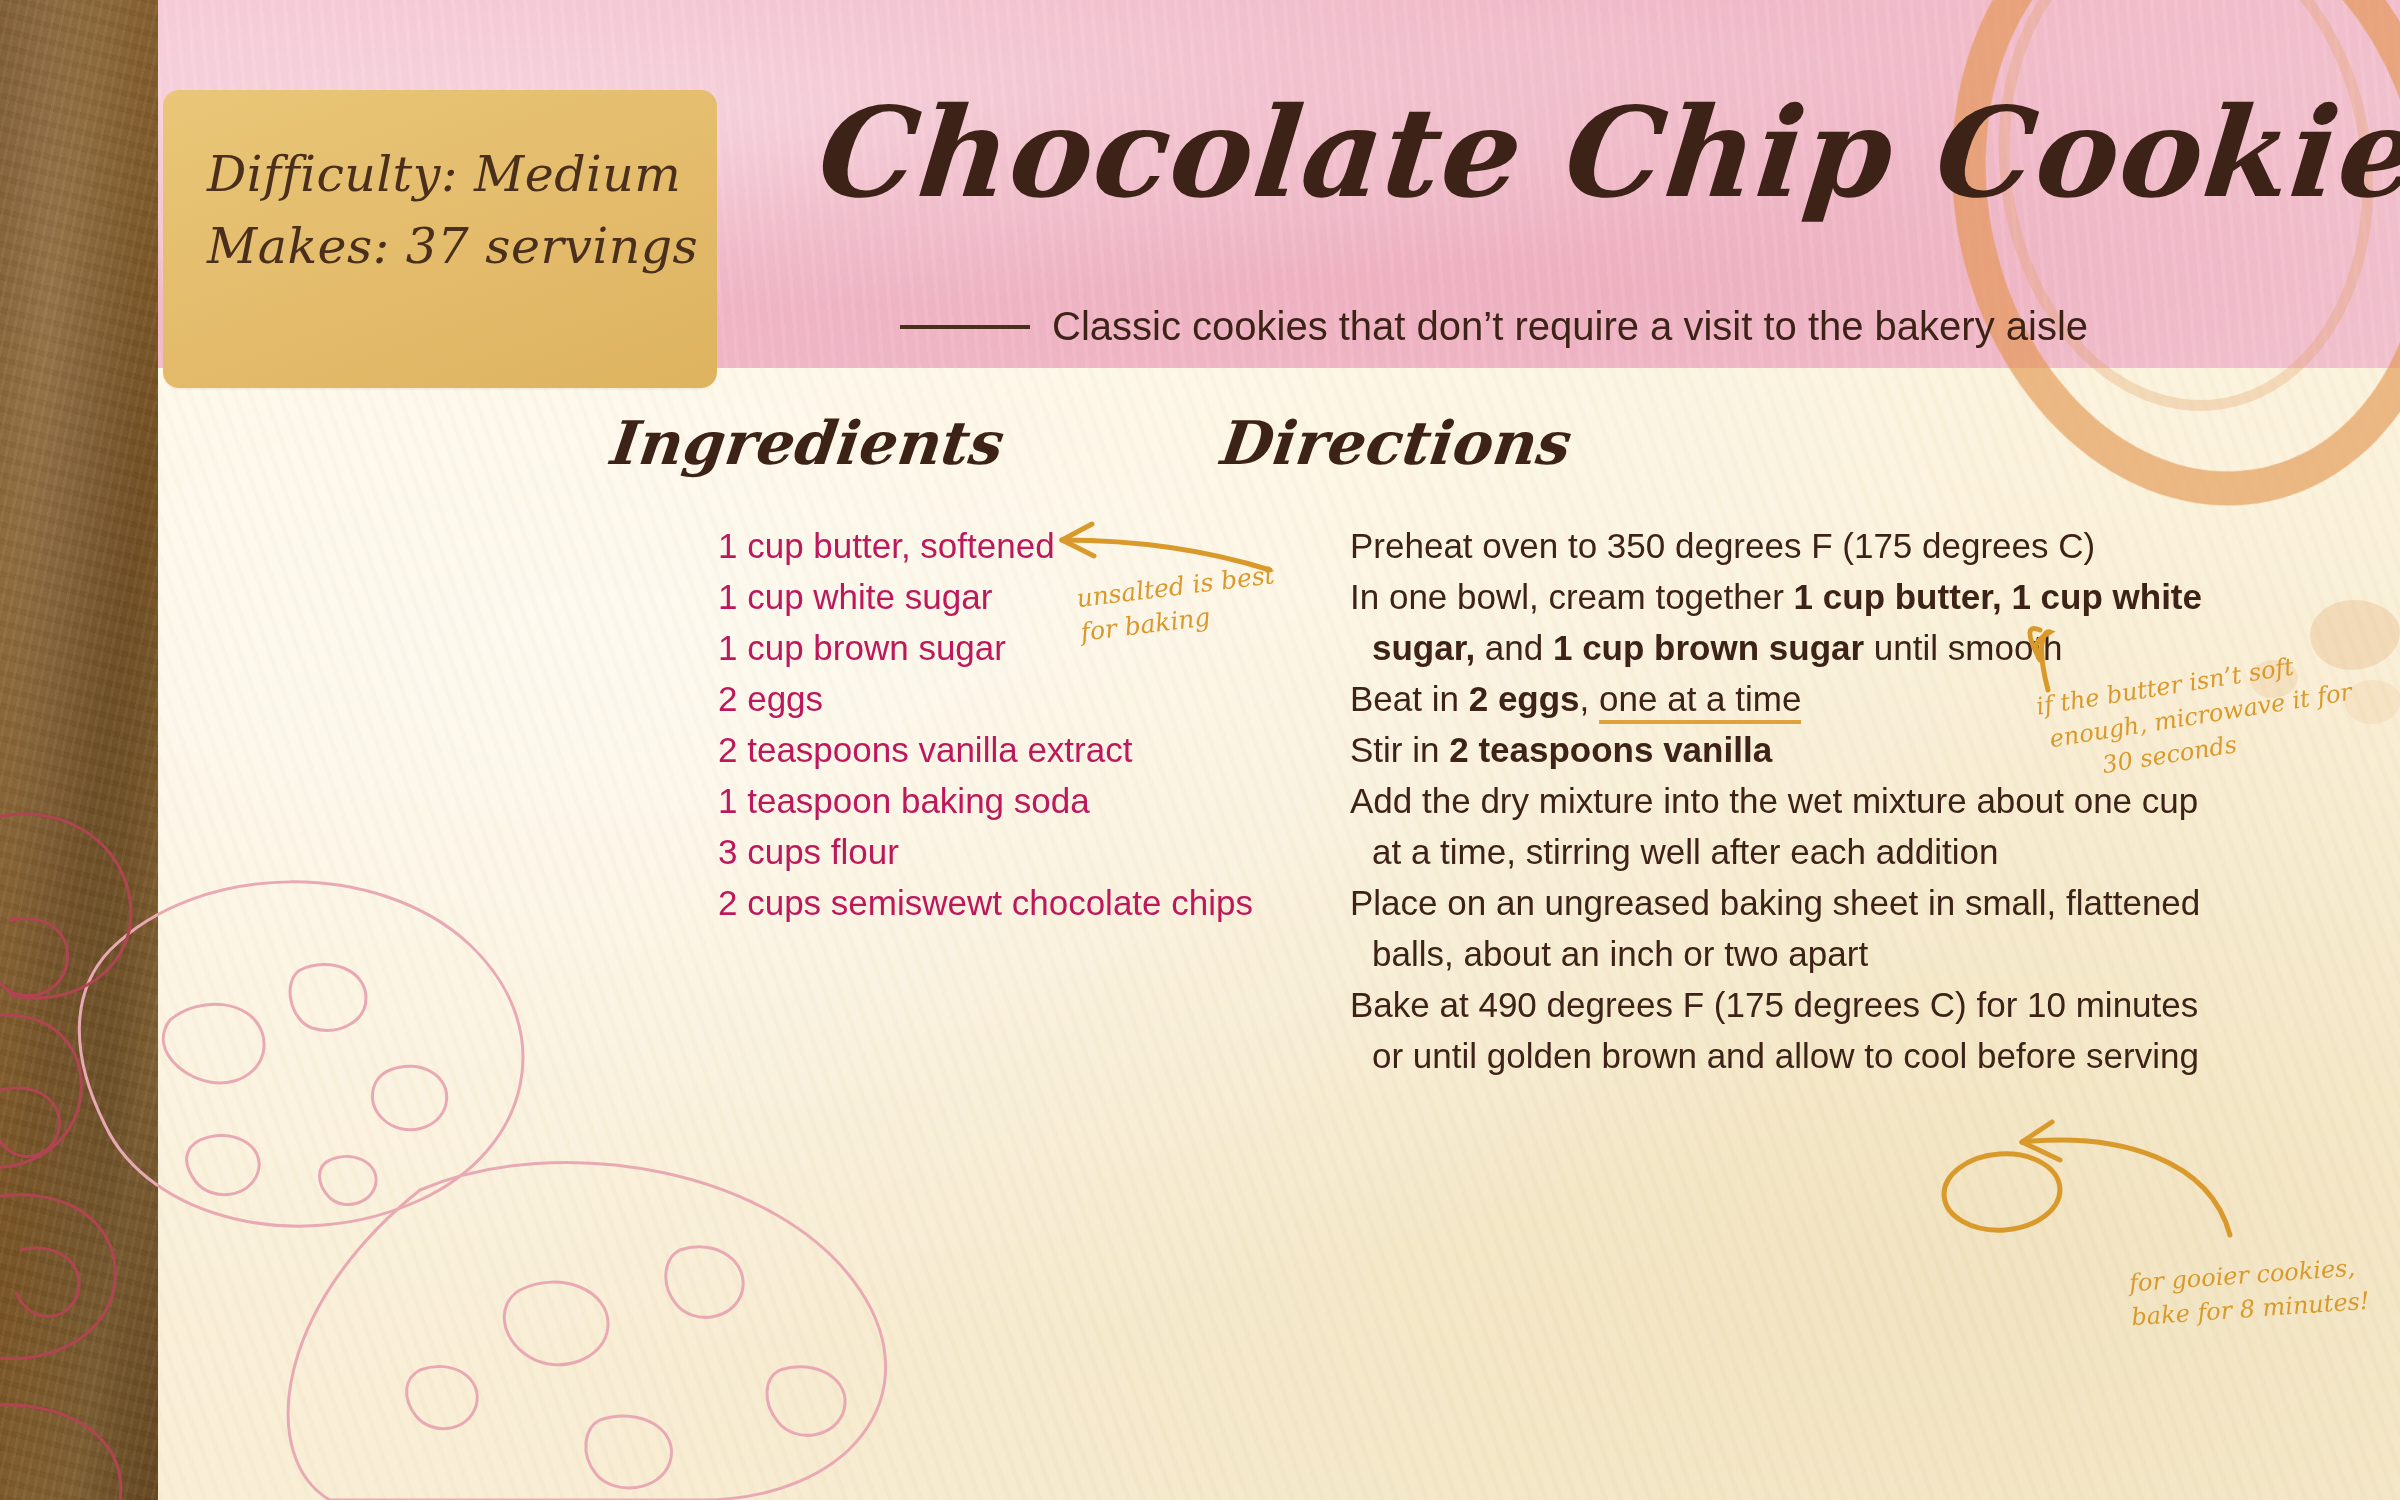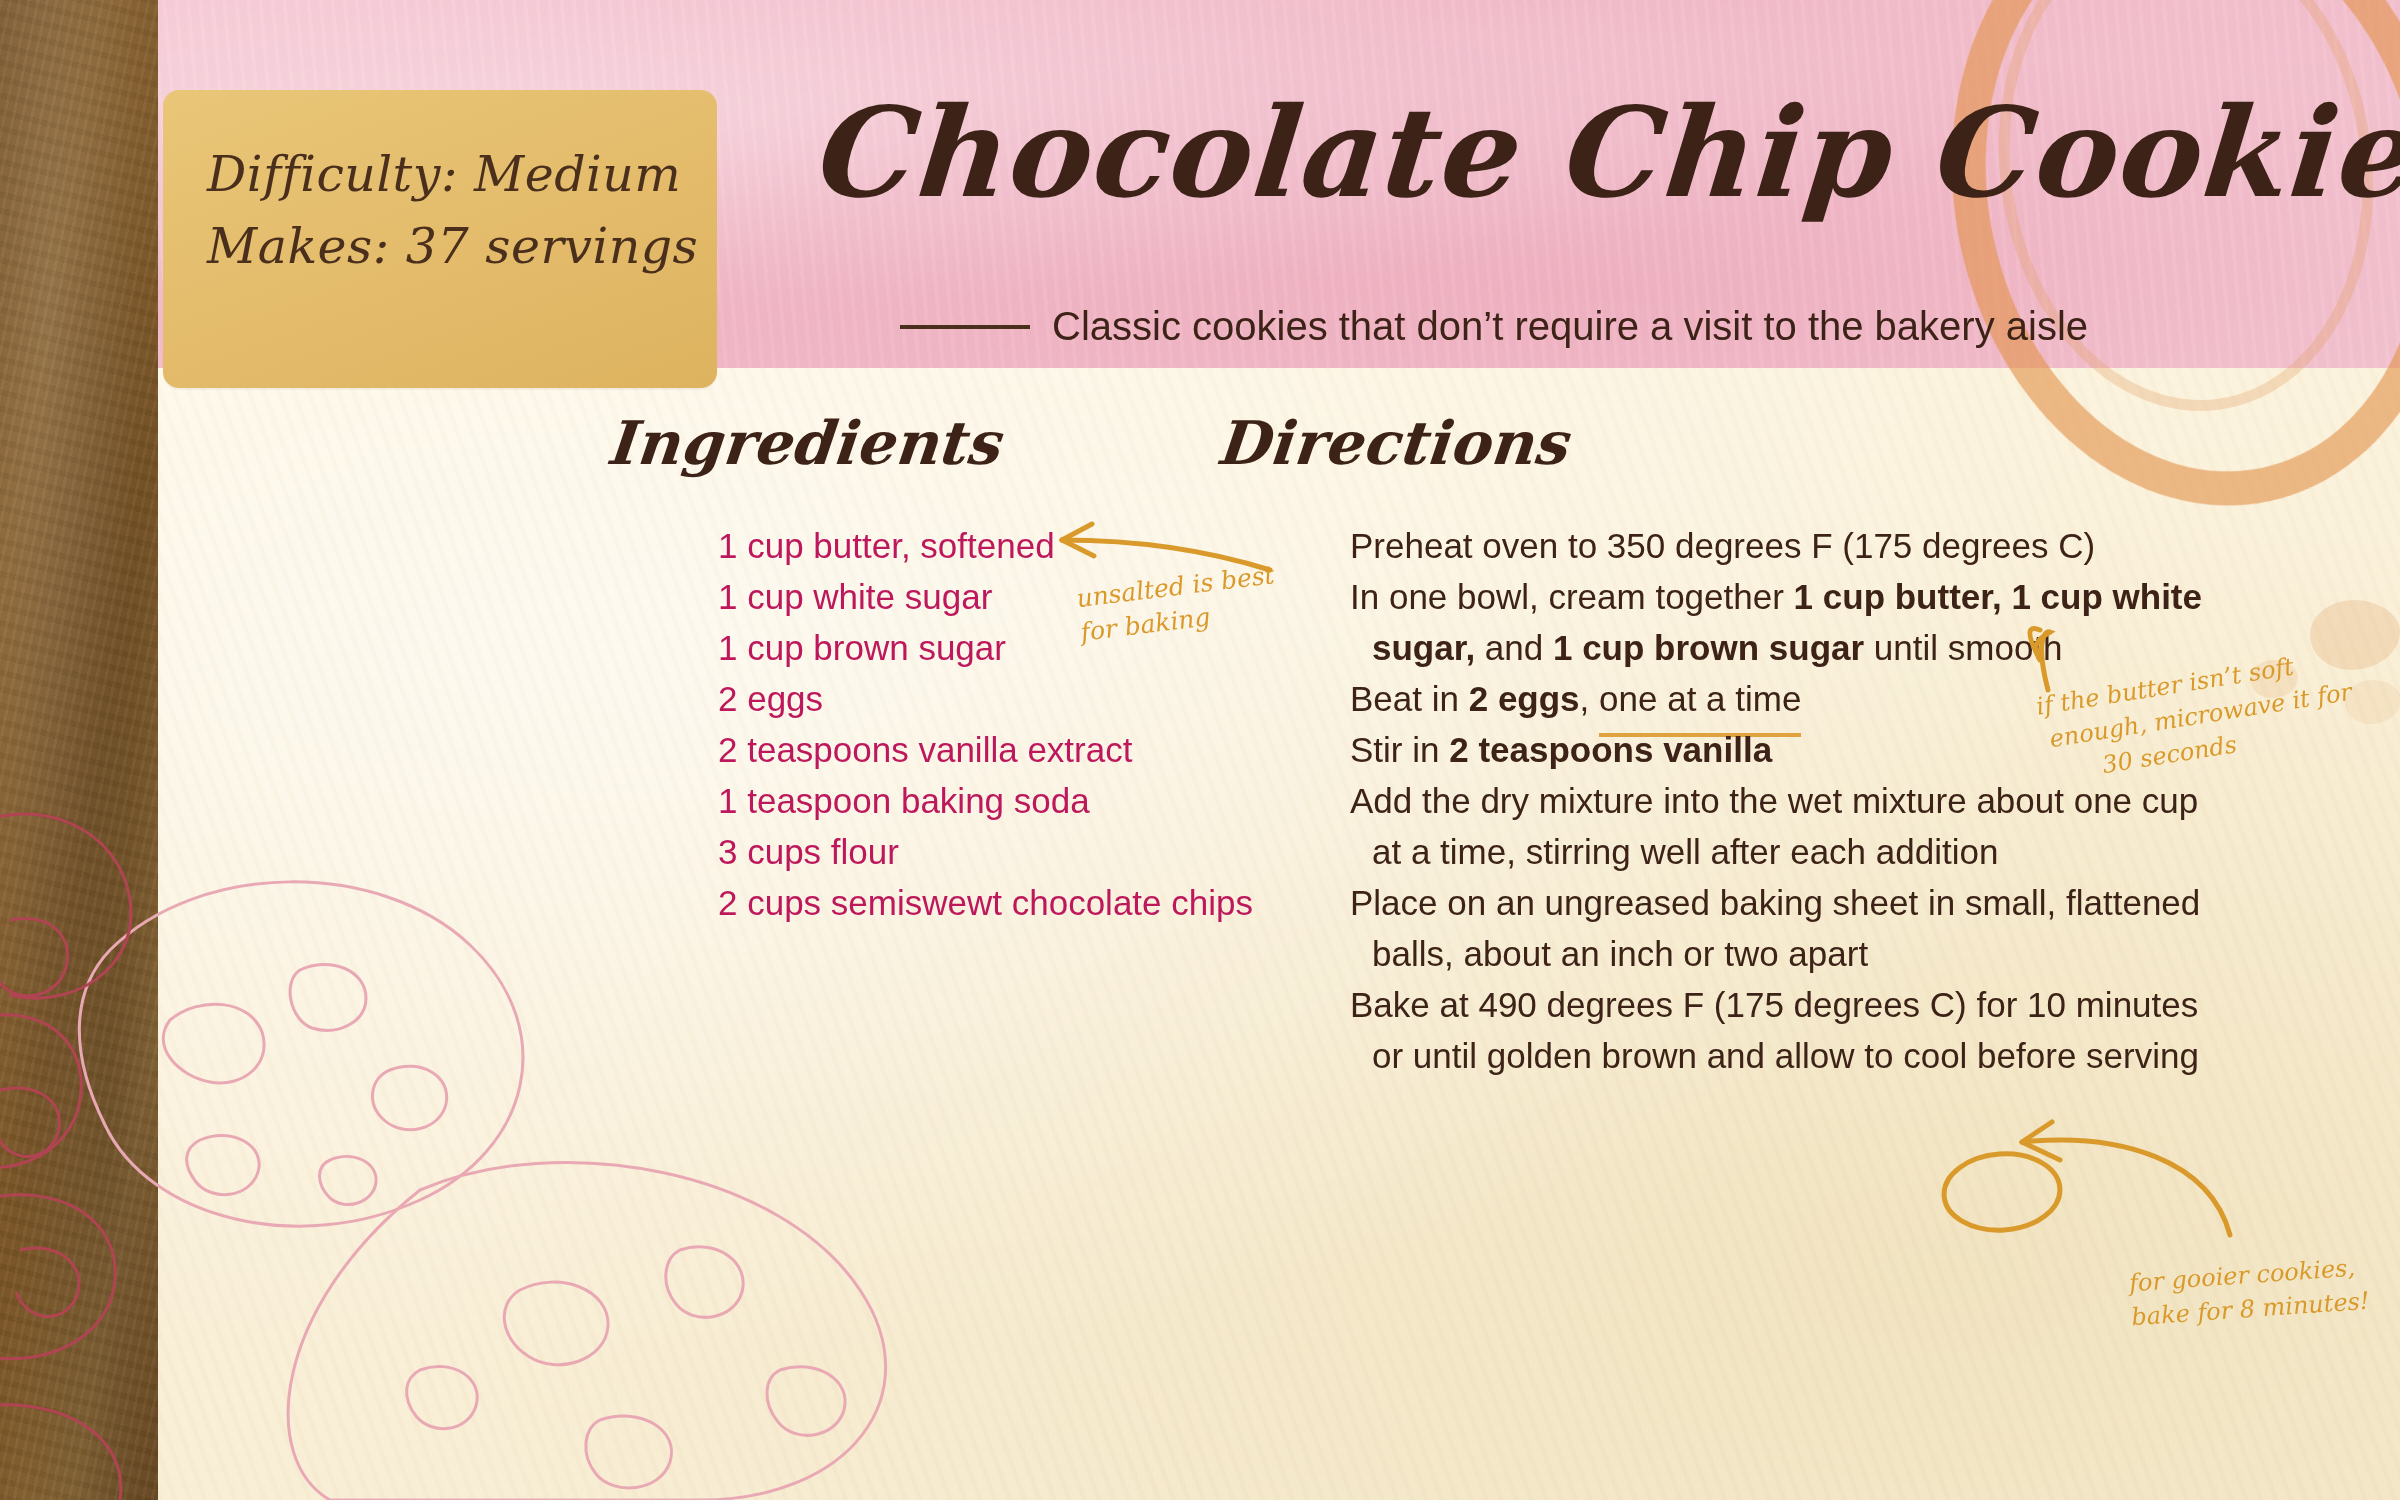--- a/index.html
+++ b/index.html
@@ -195,21 +195,21 @@
   .directions-list li {
     font-size: 35px;
     line-height: 51px;
     color: #3d2317;
     padding-left: 0;
     margin-bottom: 0;
     text-indent: 0;
   }
   .directions-list li .wrap-indent { display: block; padding-left: 22px; text-indent: -22px; }
   .directions-list b { font-weight: bold; }
-  .underline-note { border-bottom: 4px solid #e0a23c; padding-bottom: 15px; }
+  .underline-note { border-bottom: 4px solid #e0a23c; padding-bottom: 2px; }
 
   
   .hand {
     position: absolute;
     font-family: "DejaVu Serif", serif;
     font-style: italic;
     color: #d99a2b;
     font-size: 25px;
     line-height: 34px;
     white-space: nowrap;

